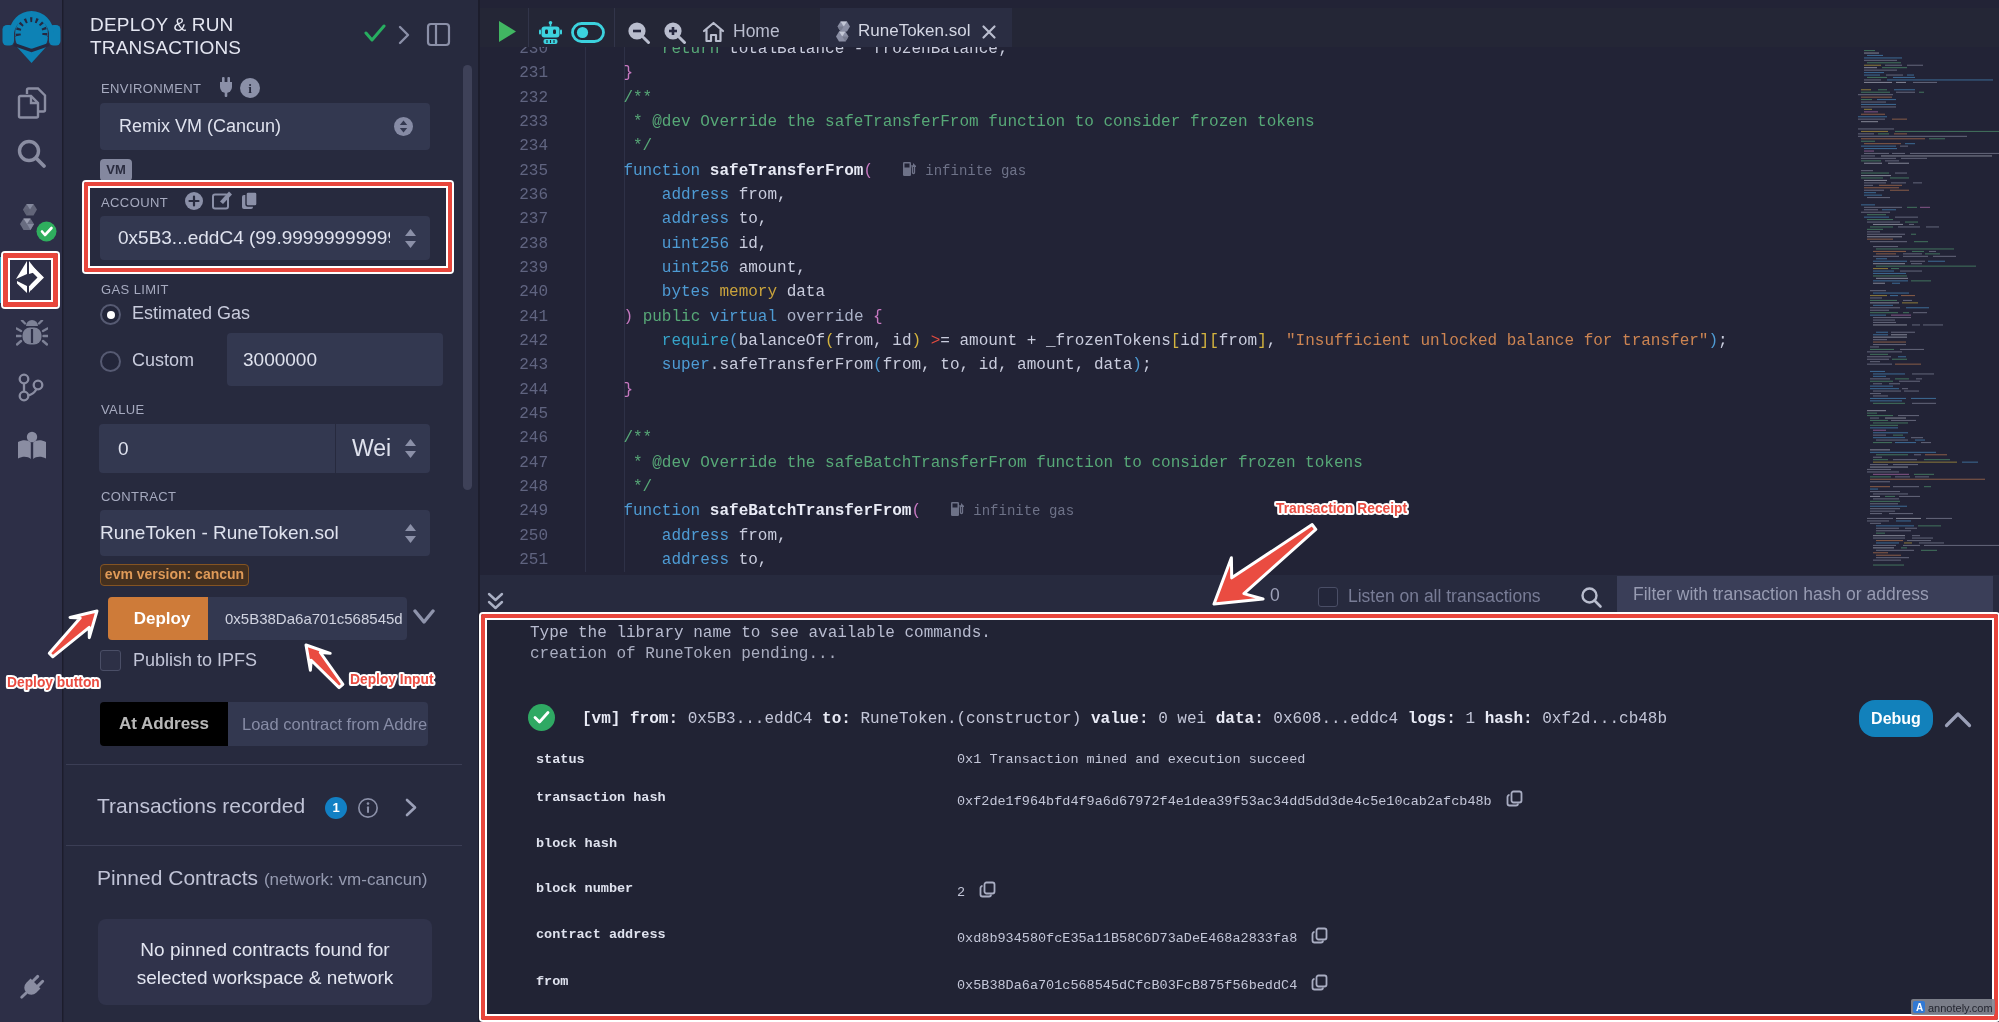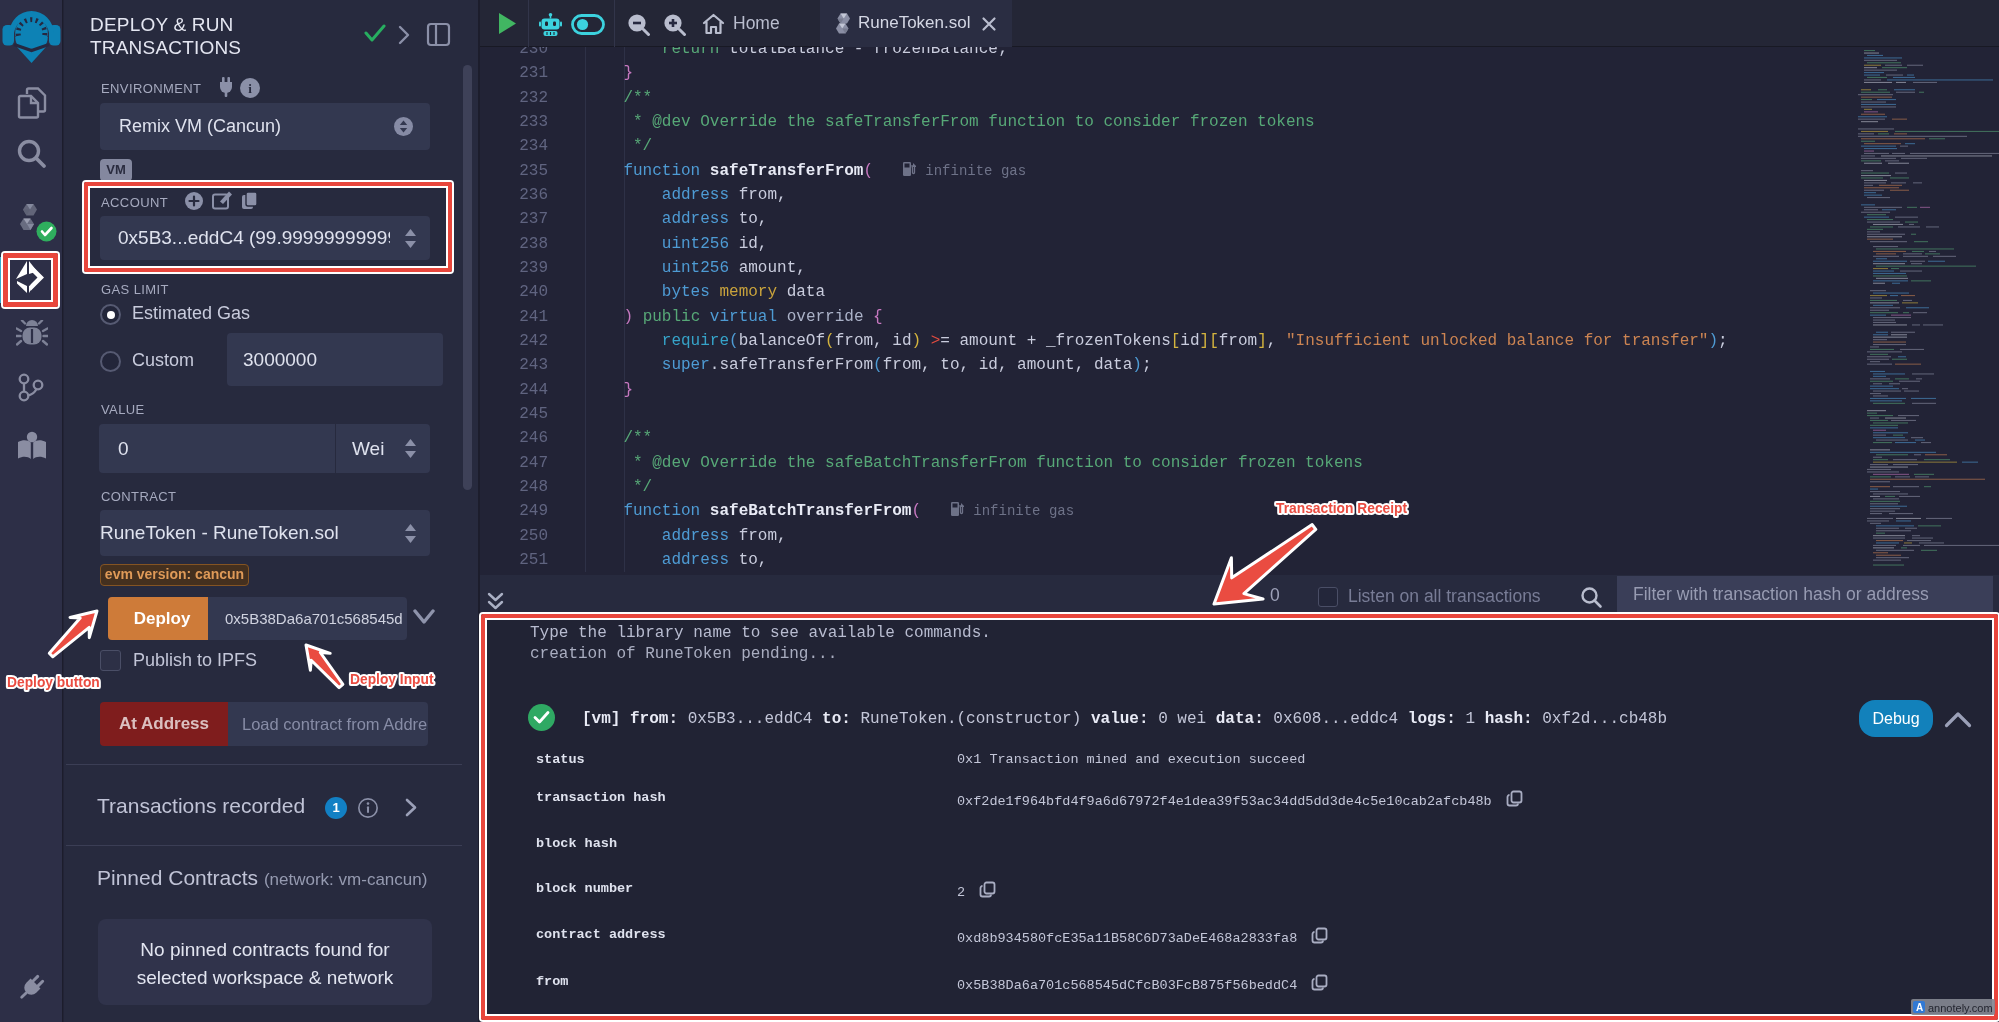--- a/index.html
+++ b/index.html
@@ -13,21 +13,21 @@
 
 
 #panel { left:64px; top:0; width:416px; height:1022px; background:#272a3e; border-right:2px solid #1c1d2c; }
 .ptitle { position:absolute; left:26px; top:13px; width:240px; font-size:19px; line-height:23px; font-weight:500; color:#e4e6f1; letter-spacing:.2px; }
 .plabel { position:absolute; font-size:13px; color:#a6aabf; letter-spacing:.4px; font-weight:400; }
 .pselect { position:absolute; background:#333850; border-radius:4px; color:#dfe2ee; font-size:18px; }
 .scrollbar { position:absolute; left:399px; top:65px; width:9px; height:425px; background:#3e4158; border-radius:5px; }
 .divider { position:absolute; left:2px; width:396px; height:1px; background:#3b3e55; }
 
 
-#topbar { left:480px; top:0; width:1519px; height:47px; background:#242636; border-bottom:1px solid #181924; }
+#topbar { left:480px; top:8px; width:1519px; height:47px; background:#242636; border-bottom:1px solid #181924; }
 #codearea { left:480px; top:47px; width:1519px; height:528px; background:#222336; overflow:hidden; }
 #gutter { position:absolute; left:0px; top:-10px; width:68px; text-align:right; font-size:16px; line-height:24.33px; color:#606480; white-space:pre; }
 #code { position:absolute; left:105px; top:-10px; font-size:16px; line-height:24.33px; color:#c9ccdd; white-space:pre; }
 .cg { color:#57a877; } 
 .cb { color:#4e9bd4; } 
 .cm { color:#c678c0; } 
 .cy { color:#d4b43e; } 
 .co { color:#cc8452; } 
 .cr { color:#e04b3f; } 
 .cgold { color:#c9a33c; }
@@ -198,21 +198,21 @@
   <div class="plabel" style="left:37px; top:282px;">GAS LIMIT</div>
   <div class="abs" style="left:36px; top:304px; width:21px; height:21px; border-radius:50%; border:2px solid #565a72; background:#23263a;"></div>
   <div class="abs" style="left:42.5px; top:310.5px; width:8px; height:8px; border-radius:50%; background:#fff;"></div>
   <div class="abs" style="left:68px; top:303px; font-size:18px; color:#c8cbdc;">Estimated Gas</div>
   <div class="abs" style="left:36px; top:351px; width:21px; height:21px; border-radius:50%; border:2px solid #565a72; background:#23263a;"></div>
   <div class="abs" style="left:68px; top:350px; font-size:18px; color:#c8cbdc;">Custom</div>
   <div class="pselect" style="left:163px; top:333px; width:216px; height:53px; line-height:53px; padding-left:16px; font-size:19px;">3000000</div>
 
   <div class="plabel" style="left:37px; top:402px;text-align:right;">VALUE</div>
   <div class="pselect" style="left:35px; top:424px; width:236px; height:49px; line-height:49px; padding-left:19px; font-size:19px; border-radius:4px 0 0 4px;">0</div>
-  <div class="pselect" style="left:272px; top:424px; width:94px; height:49px; line-height:49px; padding-left:16px; font-size:19px; border-radius:0 4px 4px 0;">Wei
+  <div class="pselect" style="left:272px; top:424px; width:94px; height:49px; line-height:49px; padding-left:16px; font-size:23px; border-radius:0 4px 4px 0;">Wei
     <svg class="abs" style="right:13px; top:15px;" width="13" height="19" viewBox="0 0 13 19">
         <path d="M6.5 0 L12 7 L1 7 Z" fill="#8b90a8"></path>
         <path d="M6.5 19 L12 12 L1 12 Z" fill="#8b90a8"></path>
       </svg>
   </div>
 
   <div class="plabel" style="left:37px; top:489px;">CONTRACT</div>
   <div class="pselect" style="left:36px; top:510px; width:330px; height:46px; line-height:46px; font-size:19px;">RuneToken - RuneToken.sol
     <svg class="abs" style="right:13px; top:14px;" width="13" height="19" viewBox="0 0 13 19">
         <path d="M6.5 0 L12 7 L1 7 Z" fill="#8b90a8"></path>
@@ -222,21 +222,21 @@
   <div class="abs" style="left:36px; top:564px; width:149px; height:22px; background:#44301f; border:1.5px solid #845423; border-radius:4px; color:#df9a58; font-weight:bold; font-size:14px; text-align:center; line-height:19px;">evm version: cancun</div>
 
   <div class="abs" style="left:44px; top:597px; width:108px; height:43px; background:#ce7b39; border-radius:4px 0 0 4px; color:#fff; font-weight:bold; font-size:17px; text-align:center; line-height:43px;">Deploy</div>
   <div class="abs mono" style="left:144px; top:597px; width:199px; height:43px; background:#333850; border-radius:0 4px 4px 0; color:#d0d3e0; font-size:15px; line-height:43px; padding-left:17px; overflow:hidden; font-family:'Liberation Sans',sans-serif;"><span style="display:inline-block; width:178px; overflow:hidden; white-space:nowrap; vertical-align:top;">0x5B38Da6a701c568545d6F9d14...</span></div>
   <svg class="abs" style="left:349px; top:609px;" width="22" height="17" viewBox="0 0 22 17">
       <path d="M2 2 L11 13 L20 2" fill="none" stroke="#8e93ab" stroke-width="3.4" stroke-linecap="round" stroke-linejoin="round"></path>
     </svg>
   <div class="abs" style="left:36px; top:650px; width:21px; height:21px; background:#2d3046; border:1.5px solid #4a4e66; border-radius:3px;"></div>
   <div class="abs" style="left:69px; top:650px; font-size:18px; color:#c3c6d8;">Publish to IPFS</div>
 
-  <div class="abs" style="left:36px; top:702px; width:128px; height:44px; background:#7f1d1d; border-radius:4px 0 0 4px; color:rgba(255,255,255,.72); font-weight:bold; font-size:17px; text-align:center; line-height:44px;">At Address</div>
+  <div class="abs" style="left:36px; top:702px; width:128px; height:44px; background:#000000; border-radius:4px 0 0 4px; color:rgba(255,255,255,.72); font-weight:bold; font-size:17px; text-align:center; line-height:44px;">At Address</div>
   <div class="abs" style="left:164px; top:702px; width:200px; height:44px; background:#333850; border-radius:0 4px 4px 0; color:#878ca6; font-size:16.5px; line-height:44px; padding-left:14px; overflow:hidden; white-space:nowrap;">Load contract from Addre</div>
 
   <div class="divider" style="top:764px;"></div>
   <div class="abs" style="left:33px; top:794px; font-size:21px; color:#c0c3d6;">Transactions recorded</div>
   <div class="abs" style="left:261px; top:797px; width:22px; height:22px; border-radius:50%; background:#1280c4; color:#fff; font-size:13px; font-weight:bold; text-align:center; line-height:22px;">1</div>
   <svg class="abs" style="left:293px; top:797px;" width="22" height="22" viewBox="0 0 24 24">
     <circle cx="12" cy="12" r="10" fill="none" stroke="#8b90a8" stroke-width="1.8"></circle>
     <circle cx="12" cy="7.2" r="1.4" fill="#8b90a8"></circle>
     <rect x="10.9" y="10" width="2.2" height="7.5" rx="1.1" fill="#8b90a8"></rect>
   </svg>
@@ -698,21 +698,21 @@
   <div class="abs" style="left:1137px; top:1px; width:376px; height:37px; background:#3a3e58; color:#979bb2; font-size:17.5px; line-height:37px; padding-left:16px;">Filter with transaction hash or address</div>
 </div>
 <div class="abs" id="terminal">
   <div class="abs mono" style="left:50px; top:8px; font-size:16px; line-height:21px; color:#b8bcd0; white-space:pre;">Type the library name to see available commands.
 <span style="color:#a9adc0;">creation of RuneToken pending...</span></div>
   <div class="abs" style="left:48px; top:89px; width:27px; height:27px; border-radius:50%; background:#2fa963;"></div>
   <svg class="abs" style="left:53px; top:95px;" width="17" height="15" viewBox="0 0 17 15">
       <path d="M2 7.5 L6.5 12 L15 2.5" fill="none" stroke="#fff" stroke-width="2.8" stroke-linecap="round" stroke-linejoin="round"></path>
     </svg>
   <div class="abs mono" style="left:102px; top:95px; font-size:16px; color:#c3c6d8; white-space:pre;"><b style="color:#e8eaf5;">[vm]</b> <b style="color:#e8eaf5;">from:</b> 0x5B3...eddC4 <b style="color:#e8eaf5;">to:</b> RuneToken.(constructor) <b style="color:#e8eaf5;">value:</b> 0 wei <b style="color:#e8eaf5;">data:</b> 0x608...eddc4 <b style="color:#e8eaf5;">logs:</b> 1 <b style="color:#e8eaf5;">hash:</b> 0xf2d...cb48b</div>
-  <div class="abs" style="left:1379px; top:85px; width:74px; height:37px; background:#1281bb; border-radius:16px; color:#fff; font-weight:normal; font-size:16px; text-align:center; line-height:37px;">Debug</div>
+  <div class="abs" style="left:1379px; top:85px; width:74px; height:37px; background:#1281bb; border-radius:16px; color:#fff; font-weight:bold; font-size:16px; text-align:center; line-height:37px;">Debug</div>
   <svg class="abs" style="left:1464px; top:95px;" width="28" height="18" viewBox="0 0 28 18">
       <path d="M2.5 15.5 L14 4 L25.5 15.5" fill="none" stroke="#9ba0b8" stroke-width="3.2" stroke-linecap="round" stroke-linejoin="round"></path>
     </svg>
 
   <div class="trow-label mono" style="top:137px;">status</div>
   <div class="trow-val mono" style="top:137px;">0x1 Transaction mined and execution succeed</div>
   <div class="trow-label mono" style="top:175px;">transaction hash</div>
   <div class="trow-val mono" style="top:175px;">0xf2de1f964bfd4f9a6d67972f4e1dea39f53ac34dd5dd3de4c5e10cab2afcb48b<svg class="cpy" width="17" height="17" viewBox="0 0 17 17">
         <rect x="5.5" y="1.5" width="10" height="11" rx="2" fill="none" stroke="#a9adc2" stroke-width="1.8"></rect>
         <path d="M3.5 5 a2 2 0 0 0 -2 2 L1.5 13.5 a2 2 0 0 0 2 2 L10 15.5 a2 2 0 0 0 2 -2" fill="none" stroke="#a9adc2" stroke-width="1.8"></path>

